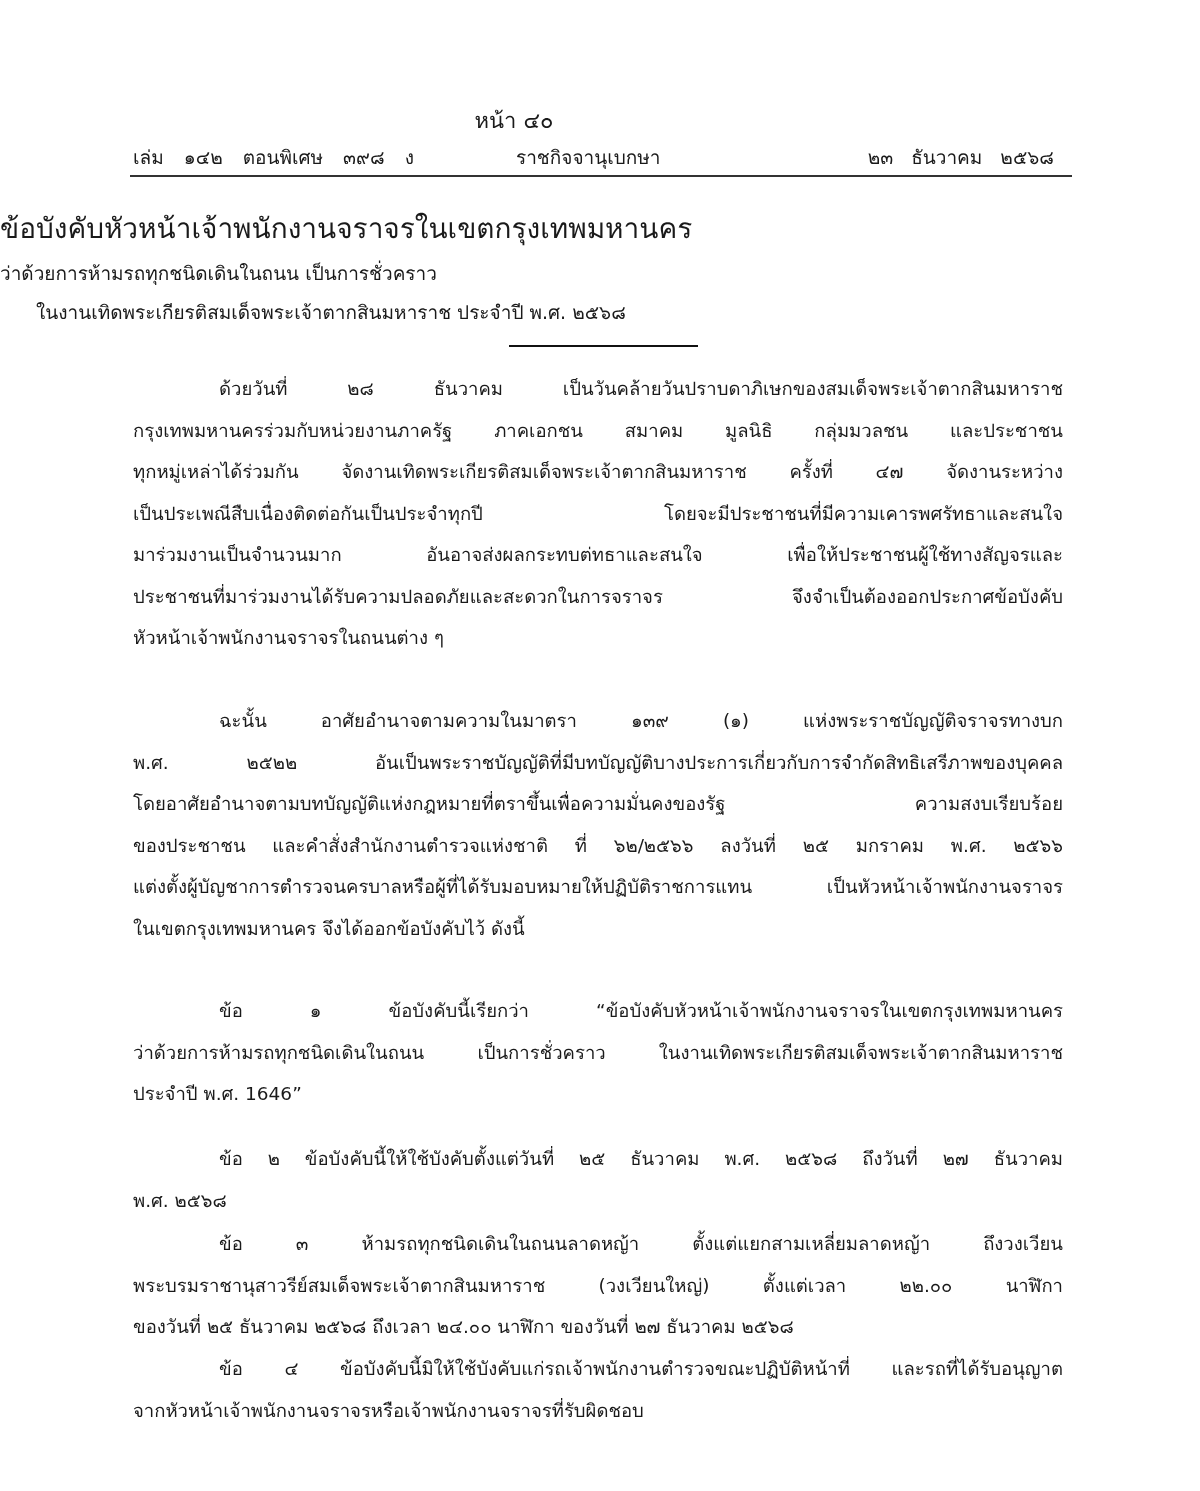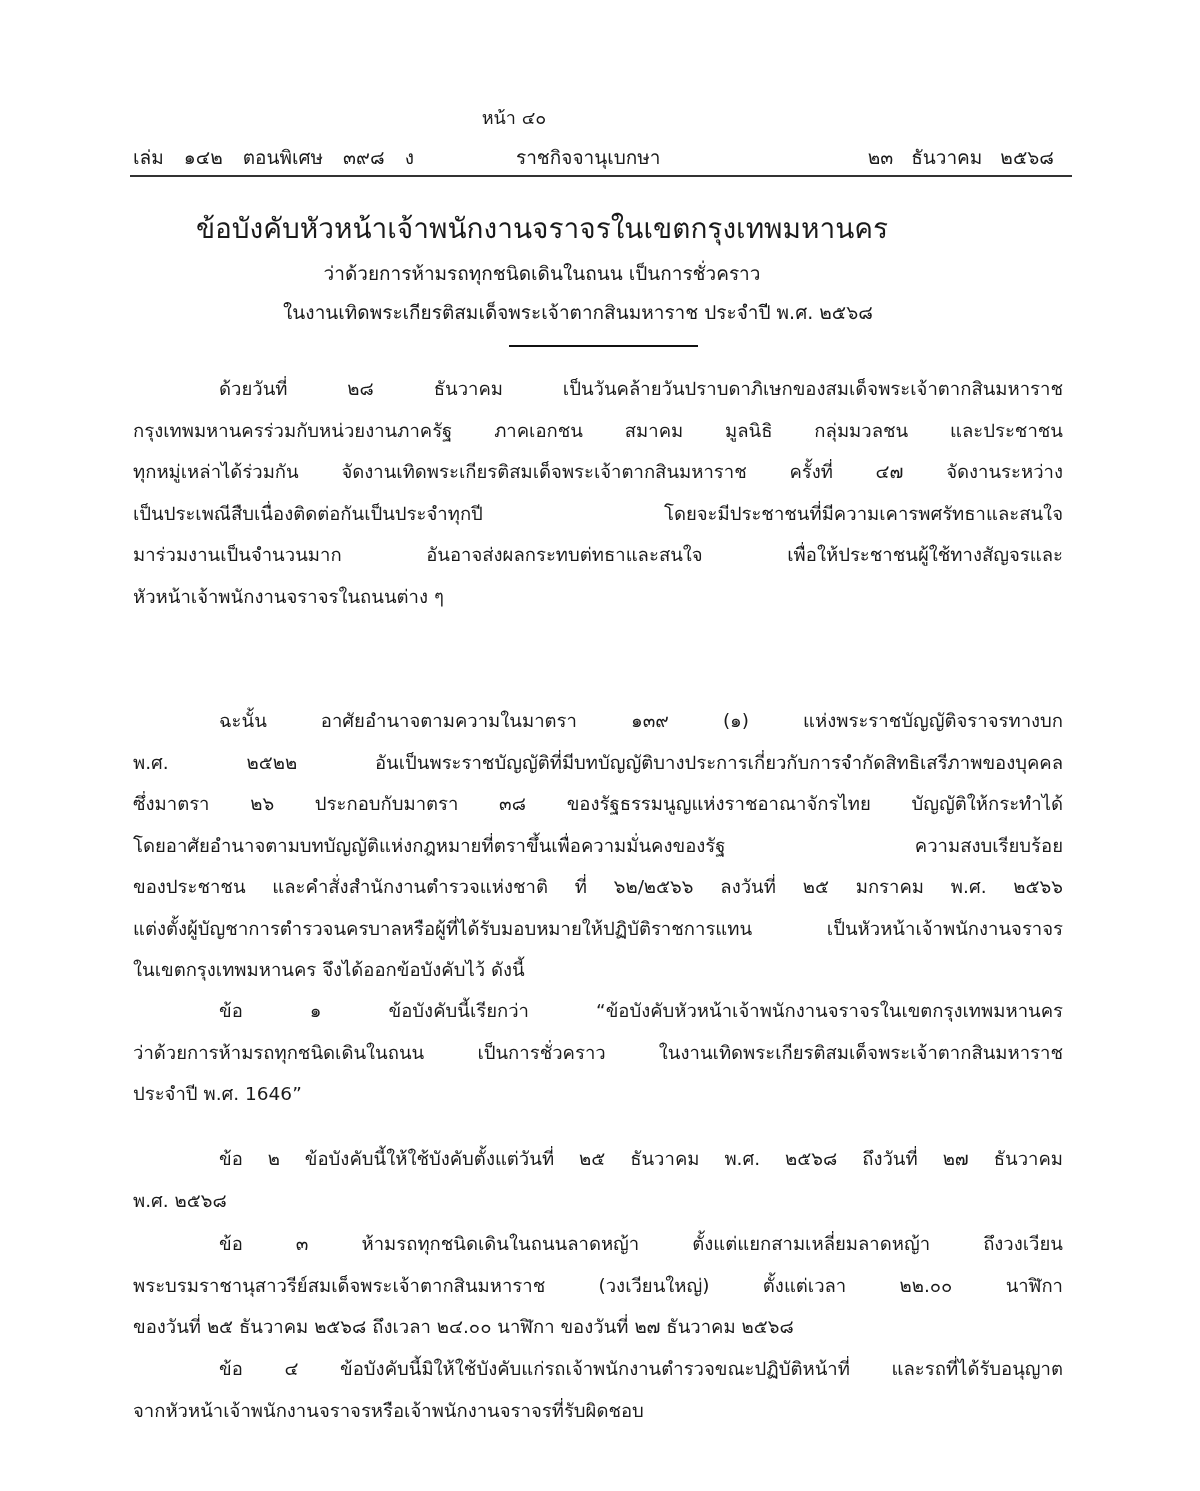--- a/index.html
+++ b/index.html
@@ -3,35 +3,35 @@
 <meta charset="utf-8">
 <style>
   html, body { margin: 0; padding: 0; background: #ffffff; }
   body {
     width: 1200px; height: 1491px; position: relative; overflow: hidden;
     font-family: "DejaVu Sans", "Liberation Sans", sans-serif;
     color: #1a1a1a;
   }
   .page-number {
     position: absolute; top: 103px; left: 0; width: 1028px;
-    text-align: center; font-size: 18px;
+    text-align: center; font-size: 22px;
   }
   .gazette-header {
     position: absolute; top: 142px; left: 133px; width: 937px; height: 30px;
     font-size: 19px;
   }
   .gazette-header .left { position: absolute; left: 0; top: 0; word-spacing: 14px; }
   .gazette-header .center { position: absolute; left: 383px; top: 0; }
   .gazette-header .right { position: absolute; right: 16px; top: 0; word-spacing: 12px; }
   .header-rule {
     position: absolute; top: 175px; left: 130px; width: 942px; height: 0;
     border-top: 2px solid #333; 
   }
   .title {
-    position: absolute; left: 0; width: 1084px; text-align: center;
+    position: absolute; left: 0; width: 1084px; 
   }
   .title-main { top: 206px; font-size: 28px; }
   .title-sub1 { top: 258px; font-size: 19px; }
   .title-sub2 { top: 297px; font-size: 19px; padding-left: 36px; }
   .title-rule {
     position: absolute; top: 345px; left: 509px; width: 189px; height: 0;
     border-top: 2px solid #111;
   }
   .body-text {
     position: absolute; left: 133px; width: 930px;
@@ -58,27 +58,27 @@
 <div class="title title-sub1">ว่าด้วยการห้ามรถทุกชนิดเดินในถนน เป็นการชั่วคราว</div>
 <div class="title title-sub2">ในงานเทิดพระเกียรติสมเด็จพระเจ้าตากสินมหาราช ประจำปี พ.ศ. ๒๕๖๘</div>
 <div class="title-rule"></div>
 
 <div class="body-text" style="top:368px;">
   <span class="line indent">ด้วยวันที่ ๒๘ ธันวาคม เป็นวันคล้ายวันปราบดาภิเษกของสมเด็จพระเจ้าตากสินมหาราช</span>
   <span class="line">กรุงเทพมหานครร่วมกับหน่วยงานภาครัฐ ภาคเอกชน สมาคม มูลนิธิ กลุ่มมวลชน และประชาชน</span>
   <span class="line">ทุกหมู่เหล่าได้ร่วมกัน จัดงานเทิดพระเกียรติสมเด็จพระเจ้าตากสินมหาราช ครั้งที่ ๔๗ จัดงานระหว่าง</span>
   <span class="line">เป็นประเพณีสืบเนื่องติดต่อกันเป็นประจำทุกปี โดยจะมีประชาชนที่มีความเคารพศรัทธาและสนใจ</span>
   <span class="line">มาร่วมงานเป็นจำนวนมาก อันอาจส่งผลกระทบต่ทธาและสนใจ เพื่อให้ประชาชนผู้ใช้ทางสัญจรและ</span>
+  <span class="line">ประชาชนที่มาร่วมงานได้รับความปลอดภัยและสะดวกในการจราจร จึงจำเป็นต้องออกประกาศข้อบังคับ</span>
   <span class="line last">หัวหน้าเจ้าพนักงานจราจรในถนนต่าง ๆ</span>
 </div>
 
 <div class="body-text" style="top:700px;">
   <span class="line indent">ฉะนั้น อาศัยอำนาจตามความในมาตรา ๑๓๙ (๑) แห่งพระราชบัญญัติจราจรทางบก</span>
   <span class="line">พ.ศ. ๒๕๒๒ อันเป็นพระราชบัญญัติที่มีบทบัญญัติบางประการเกี่ยวกับการจำกัดสิทธิเสรีภาพของบุคคล</span>
-  <span class="line">ซึ่งมาตรา ๒๖ ประกอบกับมาตรา ๓๘ ของรัฐธรรมนูญแห่งราชอาณาจักรไทย บัญญัติให้กระทำได้</span>
   <span class="line">โดยอาศัยอำนาจตามบทบัญญัติแห่งกฎหมายที่ตราขึ้นเพื่อความมั่นคงของรัฐ ความสงบเรียบร้อย</span>
   <span class="line">ของประชาชน และคำสั่งสำนักงานตำรวจแห่งชาติ ที่ ๖๒/๒๕๖๖ ลงวันที่ ๒๕ มกราคม พ.ศ. ๒๕๖๖</span>
   <span class="line">แต่งตั้งผู้บัญชาการตำรวจนครบาลหรือผู้ที่ได้รับมอบหมายให้ปฏิบัติราชการแทน เป็นหัวหน้าเจ้าพนักงานจราจร</span>
   <span class="line last">ในเขตกรุงเทพมหานคร จึงได้ออกข้อบังคับไว้ ดังนี้</span>
 </div>
 
 <div class="body-text" style="top:990px;">
   <span class="line indent">ข้อ ๑ ข้อบังคับนี้เรียกว่า “ข้อบังคับหัวหน้าเจ้าพนักงานจราจรในเขตกรุงเทพมหานคร</span>
   <span class="line">ว่าด้วยการห้ามรถทุกชนิดเดินในถนน เป็นการชั่วคราว ในงานเทิดพระเกียรติสมเด็จพระเจ้าตากสินมหาราช</span>
   <span class="line last">ประจำปี พ.ศ. 1646”</span>

